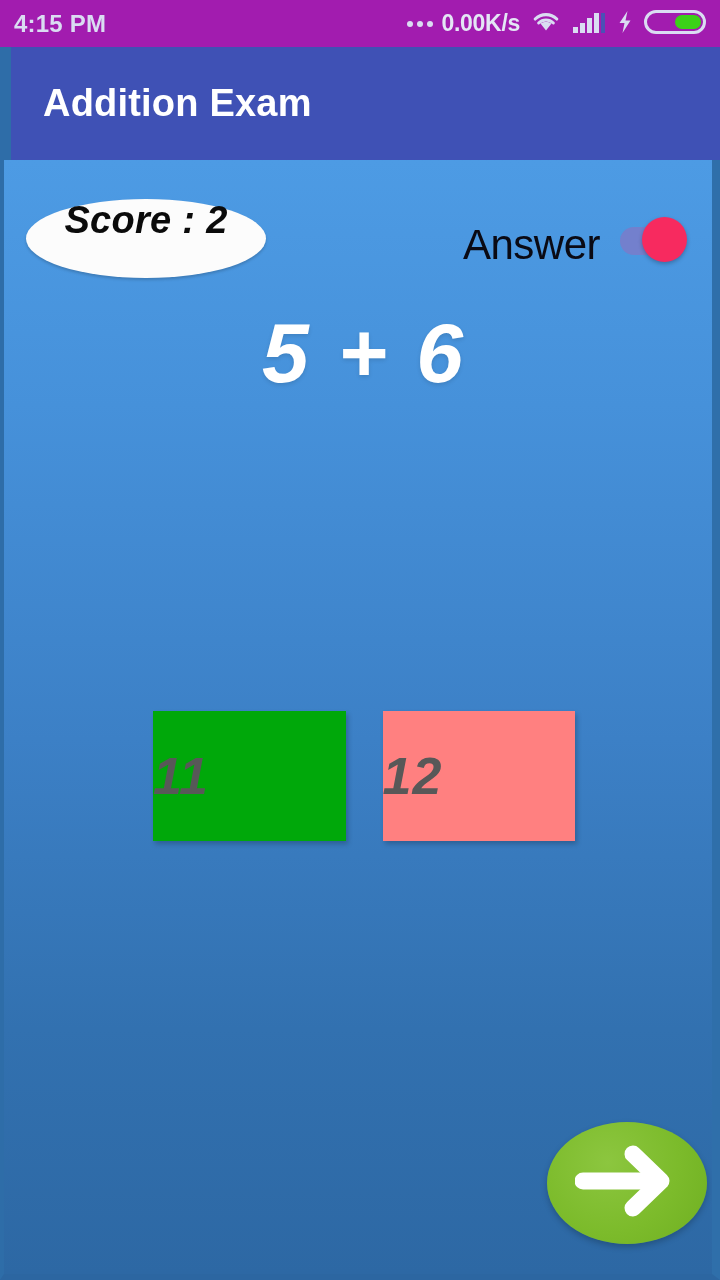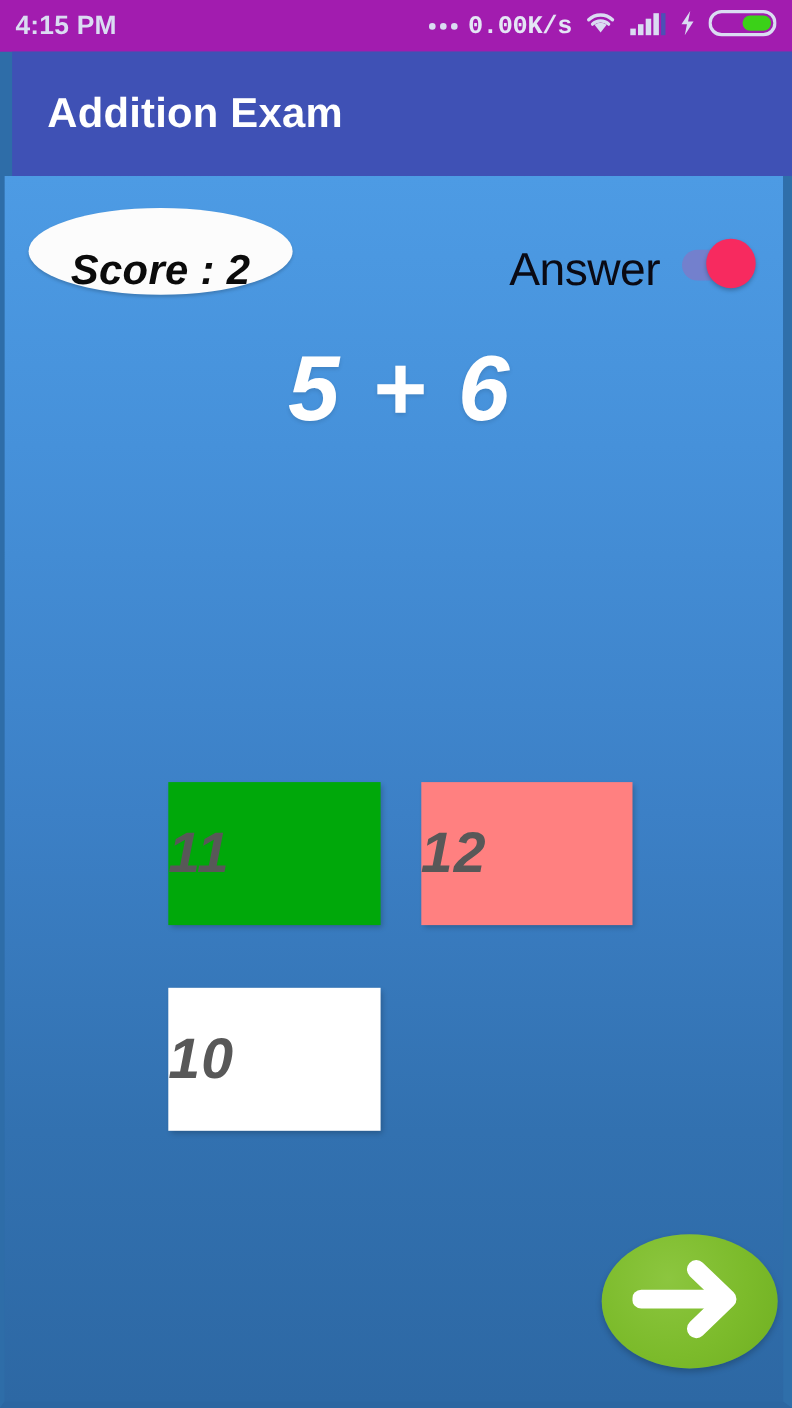--- a/index.html
+++ b/index.html
@@ -56,21 +56,20 @@
     display: block;
     width: 6px; height: 6px;
     border-radius: 50%;
     background: #DADCF2;
   }
   .sb-speed {
     color: #E4E6F5;
     font-size: 23px;
     font-weight: bold;
     letter-spacing: -0.3px;
-    font-family: Liberation Mono, monospace;
   }
   .sb-icon { display: block; }
 
   
   .appbar {
     position: absolute;
     left: 11px; top: 47px;
     width: 720px;
     height: 113px;
     background: #3F51B5;
@@ -97,27 +96,27 @@
     border-left: 4px solid #2E6DA8;
     border-right: 8px solid #2F6FAA;
     border-bottom: 6px solid #2C66A1;
     overflow: hidden;
   }
 
   
   .score-badge {
     position: absolute;
     left: 22px;
-    top: 29px;
+    top: 39px;
     width: 240px;
     height: 79px;
     background: #FCFCFC;
     border-radius: 50%;
     display: flex;
-    align-items: flex-end;
+    align-items: flex-start;
     justify-content: center;
     box-shadow: 0 2px 3px rgba(0,0,0,0.18);
   }
   .score-text {
     color: #0B0B0B;
     font-size: 38px;
     font-weight: bold;
     font-style: italic;
     letter-spacing: 0.3px;
     white-space: nowrap;
@@ -292,23 +291,20 @@
     <div class="options">
       <div class="opt-row">
         <div class="option" style="background-color: rgb(0, 168, 10);">
           <span class="option-text" style="color: rgb(88, 88, 88);">11</span>
         </div>
         <div class="option" style="background-color: rgb(255, 128, 128);">
           <span class="option-text" style="color: rgb(88, 88, 88);">12</span>
         </div>
       </div>
       <div class="opt-row">
-        <div class="option" style="background-color: rgb(255, 255, 255);">
-          <span class="option-text" style="color: rgb(88, 88, 88);">10</span>
-        </div>
       </div>
     </div>
 
     <div class="fab">
       <span>
         <svg width="104" height="84" viewBox="0 0 104 84">
           <path d="M8 42 L74 42" stroke="#FFFFFF" stroke-width="17" stroke-linecap="round" fill="none"></path>
           <path d="M58 15 L86 42 L58 69" stroke="#FFFFFF" stroke-width="17" stroke-linecap="round" stroke-linejoin="round" fill="none"></path>
         </svg>
       </span>

